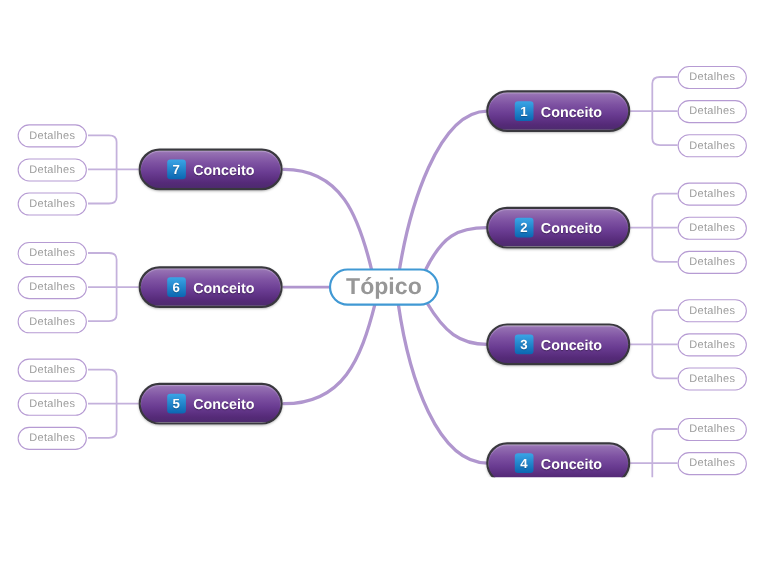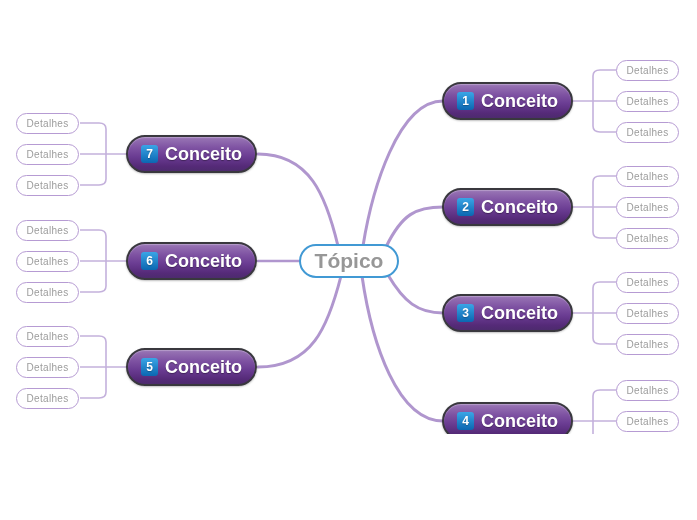--- a/index.html
+++ b/index.html
@@ -22,21 +22,21 @@
     box-shadow:0 1px 2px rgba(0,0,0,.25), inset 0 1px 1px rgba(255,255,255,.28);
     display:flex;align-items:center;justify-content:center;gap:7px;cursor:pointer;
   }
   .badge{
     width:17px;height:18px;border-radius:3px;flex:0 0 auto;
     background:linear-gradient(180deg,var(--badge-top,#3aa5e6),var(--badge-bottom,#0b66b1));
     color:var(--badge-text,#fff);font-weight:bold;font-size:12px;
     display:flex;align-items:center;justify-content:center;
     text-shadow:0 1px 1px rgba(0,0,0,.25);
   }
-  .clabel{color:var(--concept-text,#fff);font-weight:bold;font-size:18px;text-shadow:0 1px 1px rgba(0,0,0,.35);}
+  .clabel{color:var(--concept-text,#fff);font-weight:bold;font-size:13px;text-shadow:0 1px 1px rgba(0,0,0,.35);}
   .detail{
     position:absolute;width:63px;height:21px;box-sizing:border-box;
     background:var(--detail-bg,#fff);border:1.5px solid var(--detail-border,#b69bd3);border-radius:10.5px;
     display:flex;align-items:center;justify-content:center;cursor:pointer;
   }
   .detail span{color:var(--detail-text,#9c9c9c);font-size:10px;letter-spacing:.3px;}
 </style>
 </head>
 <body>
 

